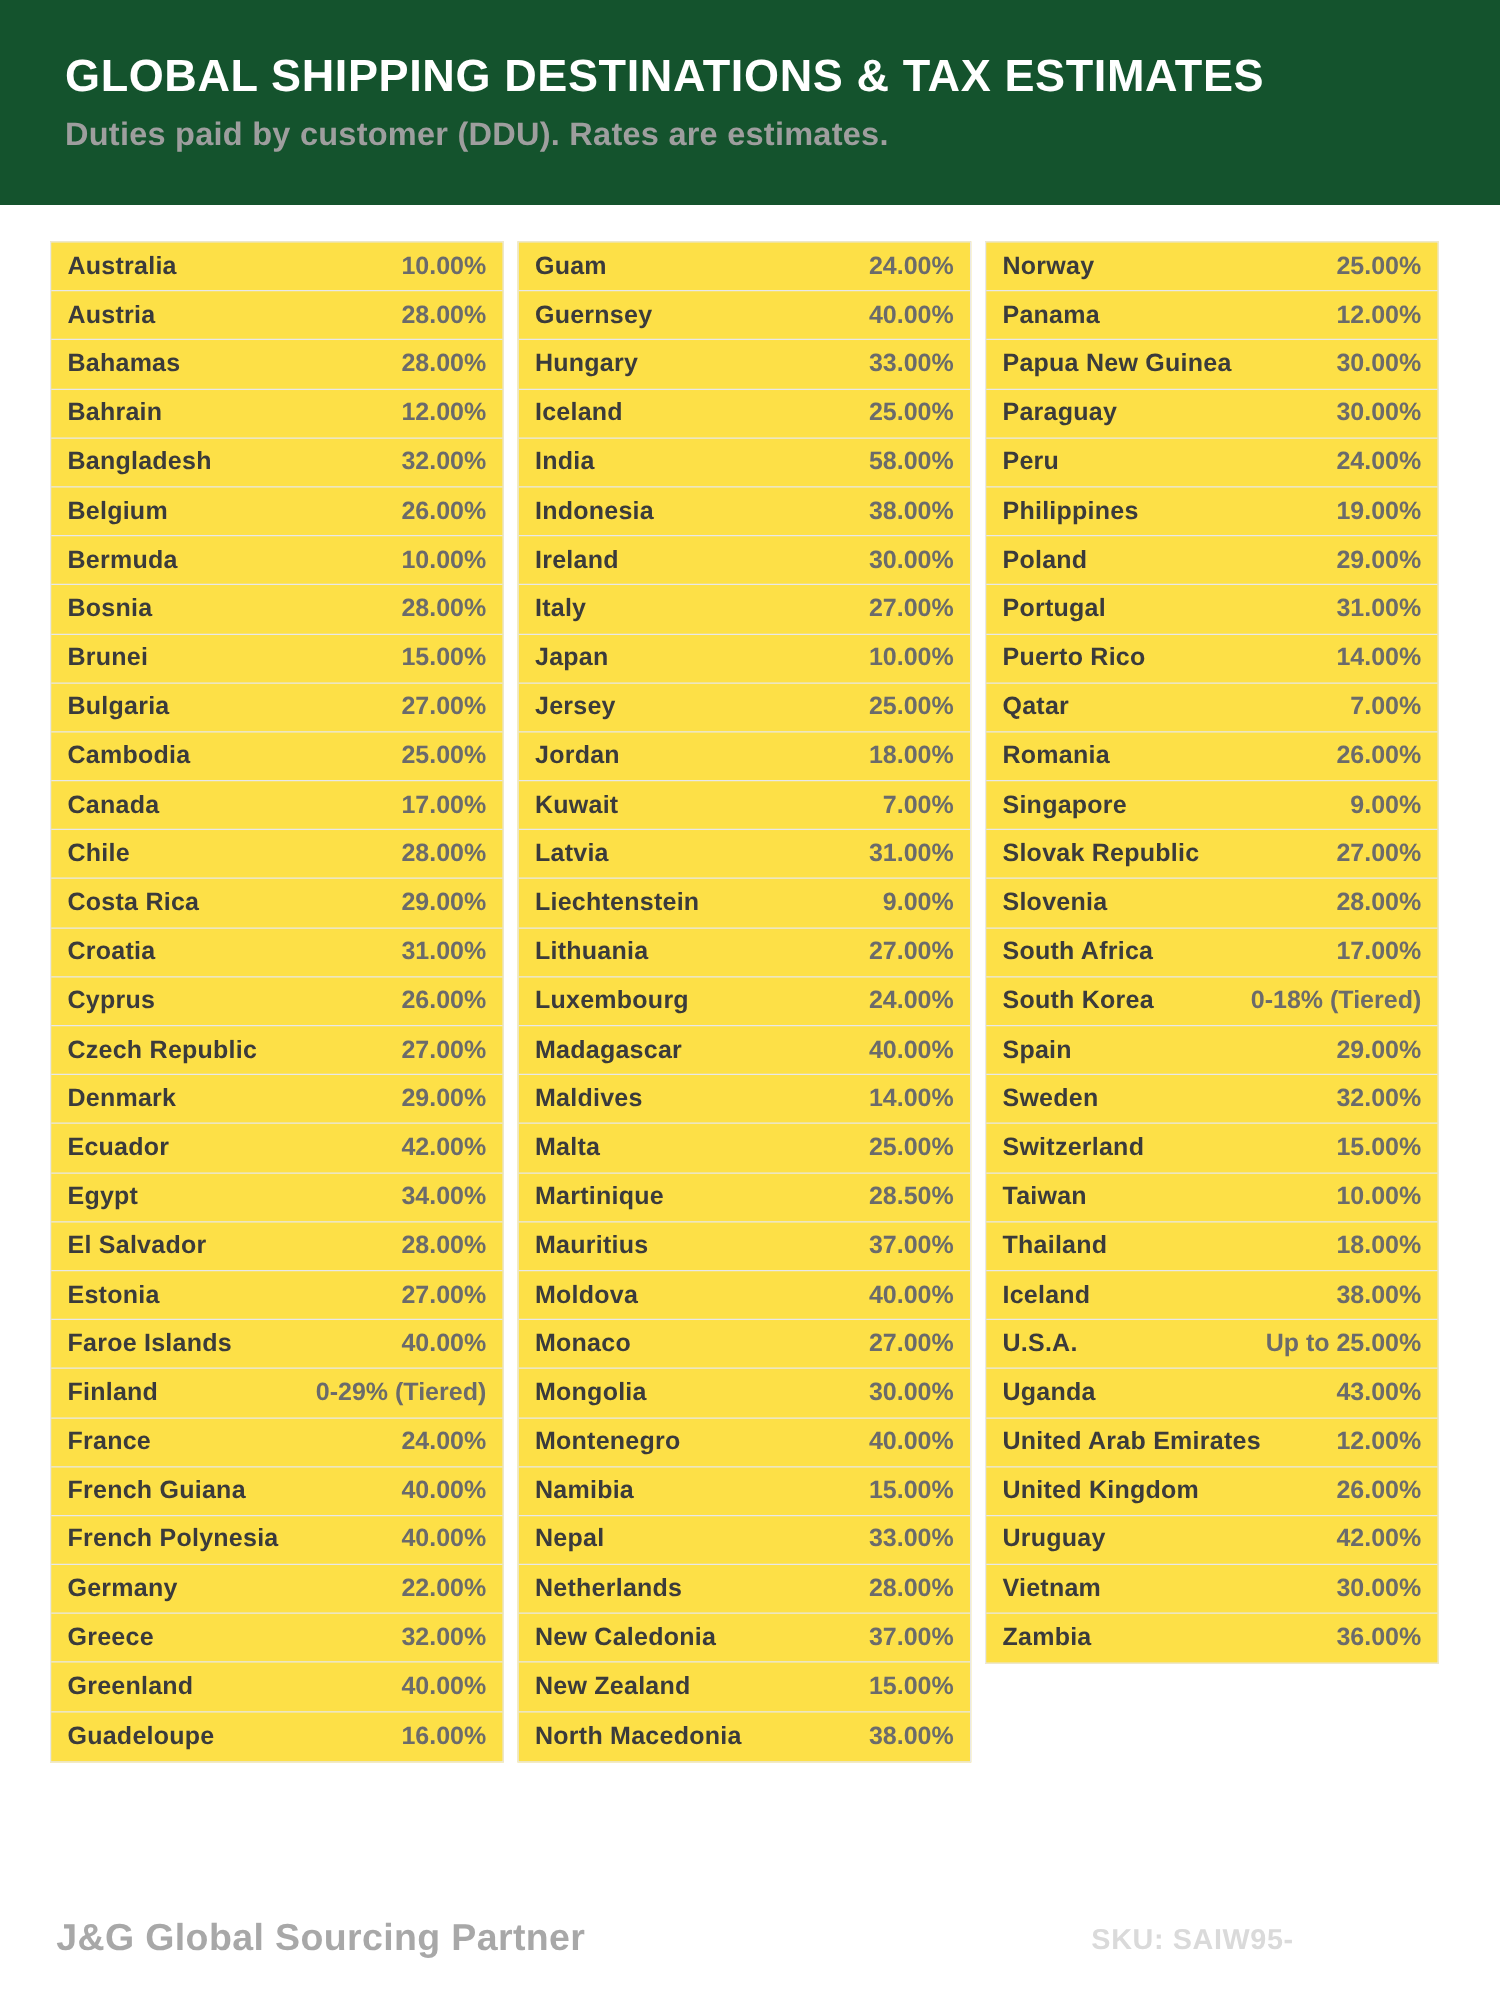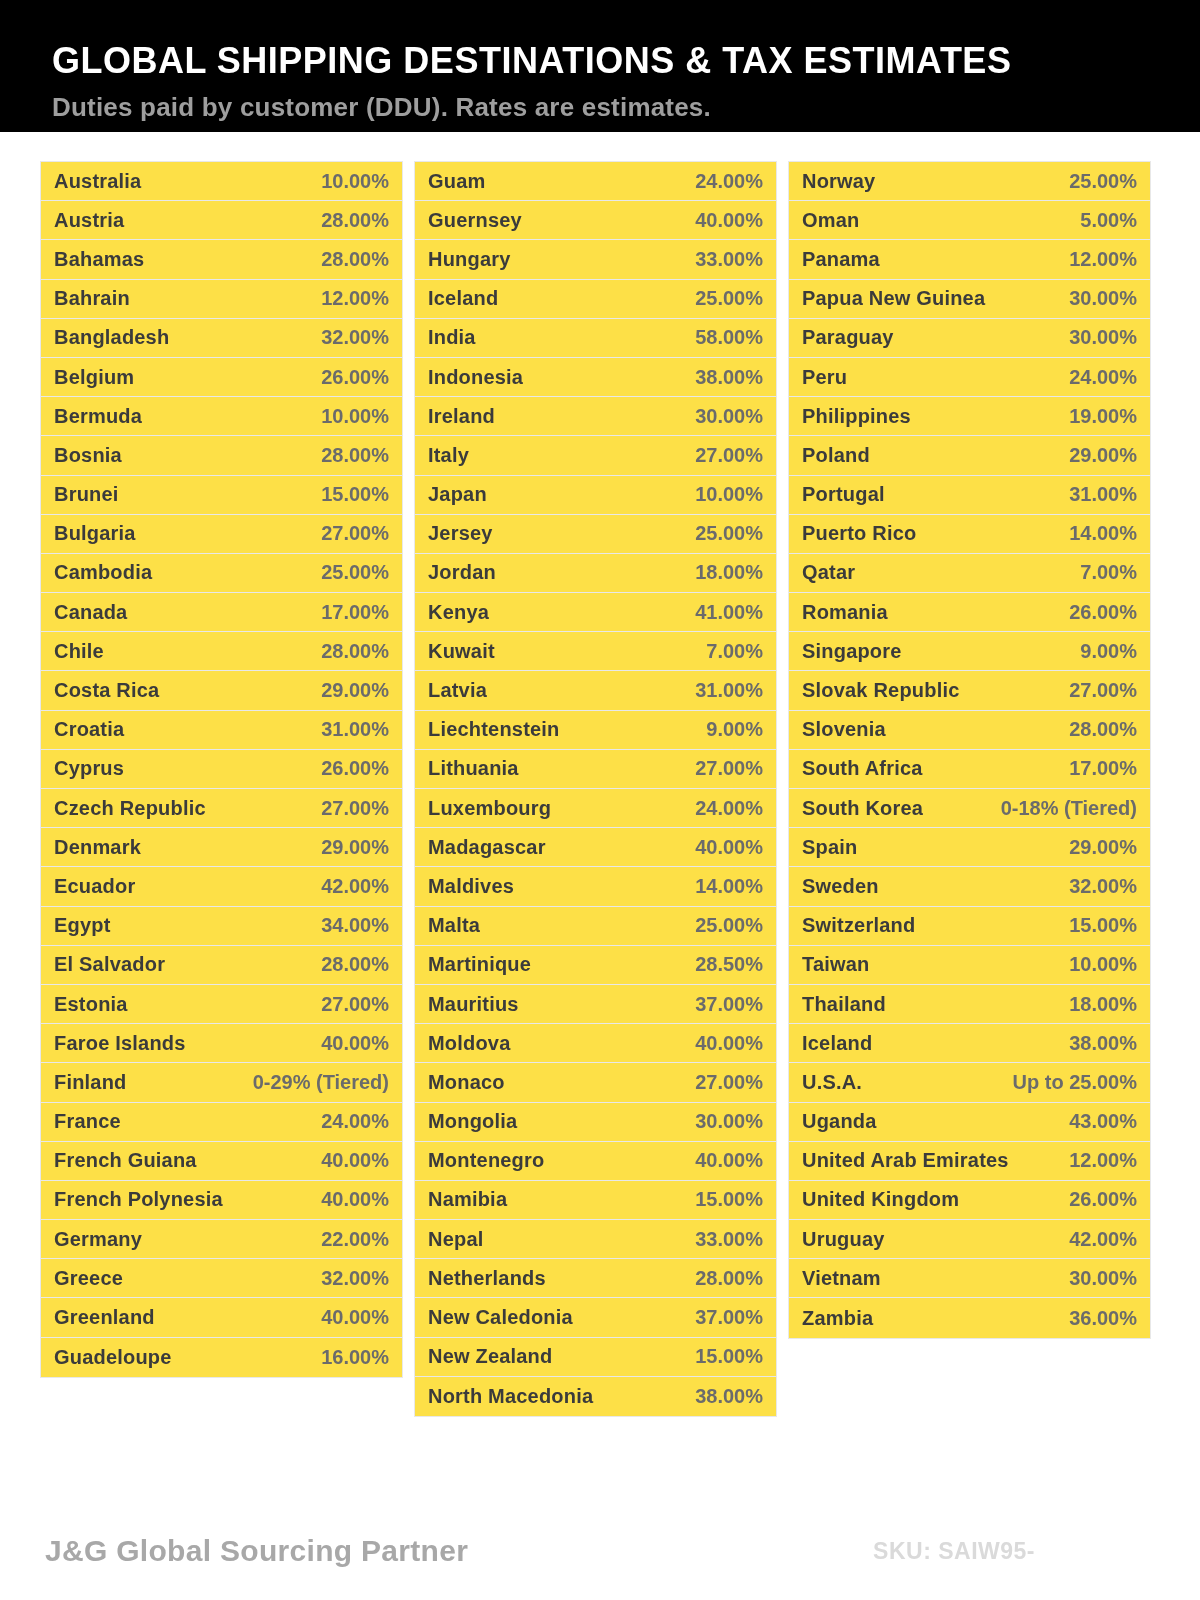--- a/index.html
+++ b/index.html
@@ -5,22 +5,22 @@
   html, body { margin: 0; padding: 0; }
   body {
     width: 1200px;
     height: 1600px;
     background: #ffffff;
     font-family: "Liberation Sans", sans-serif;
     position: relative;
     overflow: hidden;
   }
   .header {
-    background: #000000;
-    height: 132px;
+    background: #14532d;
+    height: 164px;
     box-sizing: border-box;
     padding: 41px 50px 0 52px;
   }
   .title {
     color: #ffffff;
     font-size: 36px;
     font-weight: bold;
     letter-spacing: 0.5px;
     line-height: 1.1;
     white-space: nowrap;
@@ -267,24 +267,20 @@
       </div>
       <div class="row">
         <span class="country">Jersey</span>
         <span class="rate">25.00%</span>
       </div>
       <div class="row">
         <span class="country">Jordan</span>
         <span class="rate">18.00%</span>
       </div>
       <div class="row">
-        <span class="country">Kenya</span>
-        <span class="rate">41.00%</span>
-      </div>
-      <div class="row">
         <span class="country">Kuwait</span>
         <span class="rate">7.00%</span>
       </div>
       <div class="row">
         <span class="country">Latvia</span>
         <span class="rate">31.00%</span>
       </div>
       <div class="row">
         <span class="country">Liechtenstein</span>
         <span class="rate">9.00%</span>
@@ -355,24 +351,20 @@
       </div>
       <div class="row">
         <span class="country">North Macedonia</span>
         <span class="rate">38.00%</span>
       </div>
     </div>
   <div class="rate-column">
       <div class="row">
         <span class="country">Norway</span>
         <span class="rate">25.00%</span>
-      </div>
-      <div class="row">
-        <span class="country">Oman</span>
-        <span class="rate">5.00%</span>
       </div>
       <div class="row">
         <span class="country">Panama</span>
         <span class="rate">12.00%</span>
       </div>
       <div class="row">
         <span class="country">Papua New Guinea</span>
         <span class="rate">30.00%</span>
       </div>
       <div class="row">

